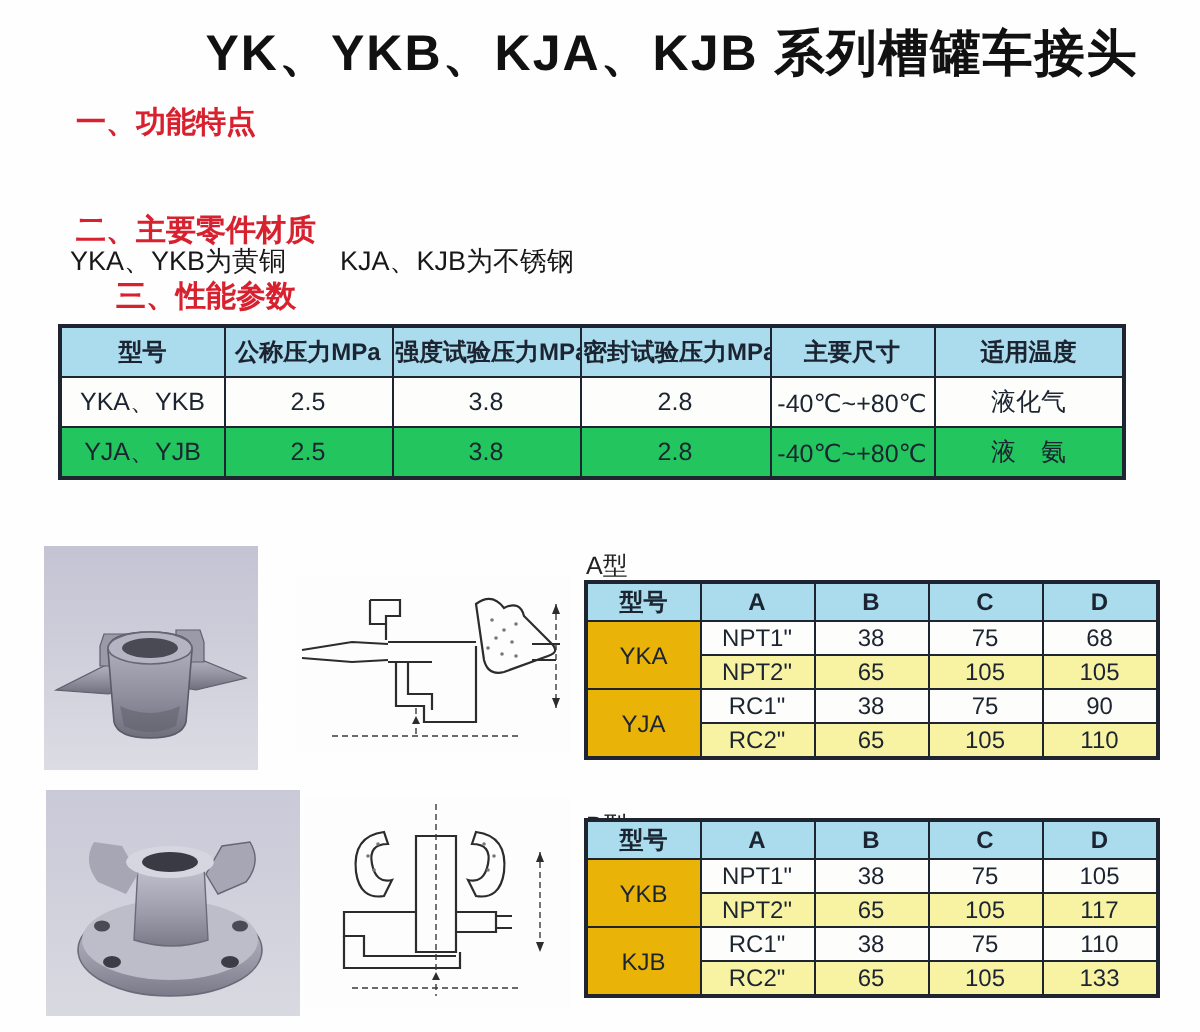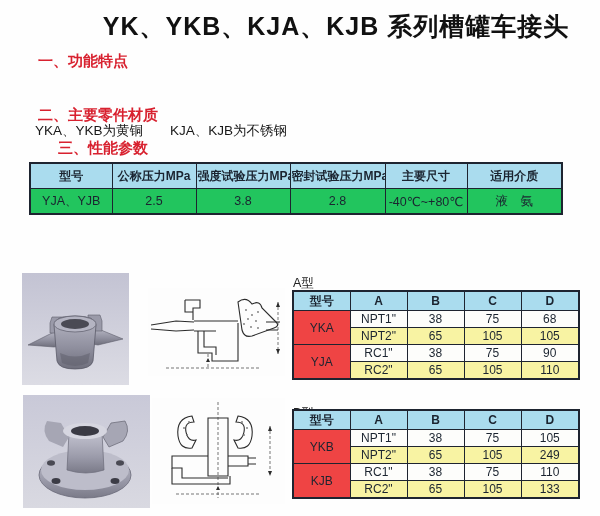--- a/index.html
+++ b/index.html
@@ -47,21 +47,21 @@
   }
   .dim-label-a{top:275px;}
   .dim-label-b{top:405px;}
   .dim-table{
     position:absolute;left:292px;width:286px;font-size:12px;border:2px solid #1e2430;
   }
   .dim-table-a{top:290px;}
   .dim-table-b{top:409px;}
   .dim-table th{background:#aadcee;height:18px;}
   .dim-table td{height:16px;background:#fdfdfb;}
-  .dim-table td.model-cell{background:#ef4444;}
+  .dim-table td.model-cell{background:#eab308;}
   .dim-table tr.row-yellow td{background:#f8f3a3;}
 
   .figure{position:absolute;}
   .photo-a{left:22px;top:273px;width:107px;height:112px;}
   .photo-b{left:23px;top:395px;width:127px;height:113px;}
   .draw-a{left:148px;top:288px;width:137px;height:88px;}
   .draw-b{left:152px;top:398px;width:133px;height:106px;}
   .figure svg{display:block;width:100%;height:100%;}
 </style>
 </head>
@@ -87,21 +87,29 @@
         <col style="width:82px">
         <col style="width:95px">
     </colgroup>
     <tbody>
         <tr>
       <th>型号</th>
       <th>公称压力MPa</th>
       <th>强度试验压力MPa</th>
       <th>密封试验压力MPa</th>
       <th>主要尺寸</th>
-      <th>适用介质</th>
+      <th>适用温度</th>
+    </tr>
+    <tr>
+      <td>YKA、YKB</td>
+      <td>2.5</td>
+      <td>3.8</td>
+      <td>2.8</td>
+      <td>-40℃~+80℃</td>
+      <td>液化气</td>
     </tr>
     <tr class="row-yellow">
       <td>YJA、YJB</td>
       <td>2.5</td>
       <td>3.8</td>
       <td>2.8</td>
       <td>-40℃~+80℃</td>
       <td>液　氨</td>
     </tr>
   </tbody>
@@ -295,21 +303,21 @@
       <td rowspan="2" class="model-cell">YKB</td>
       <td>NPT1"</td>
       <td>38</td>
       <td>75</td>
       <td>105</td>
     </tr>
     <tr class="row-yellow">
       <td>NPT2"</td>
       <td>65</td>
       <td>105</td>
-      <td>249</td>
+      <td>117</td>
     </tr>
     <tr>
       <td rowspan="2" class="model-cell">KJB</td>
       <td>RC1"</td>
       <td>38</td>
       <td>75</td>
       <td>110</td>
     </tr>
     <tr class="row-yellow">
       <td>RC2"</td>

